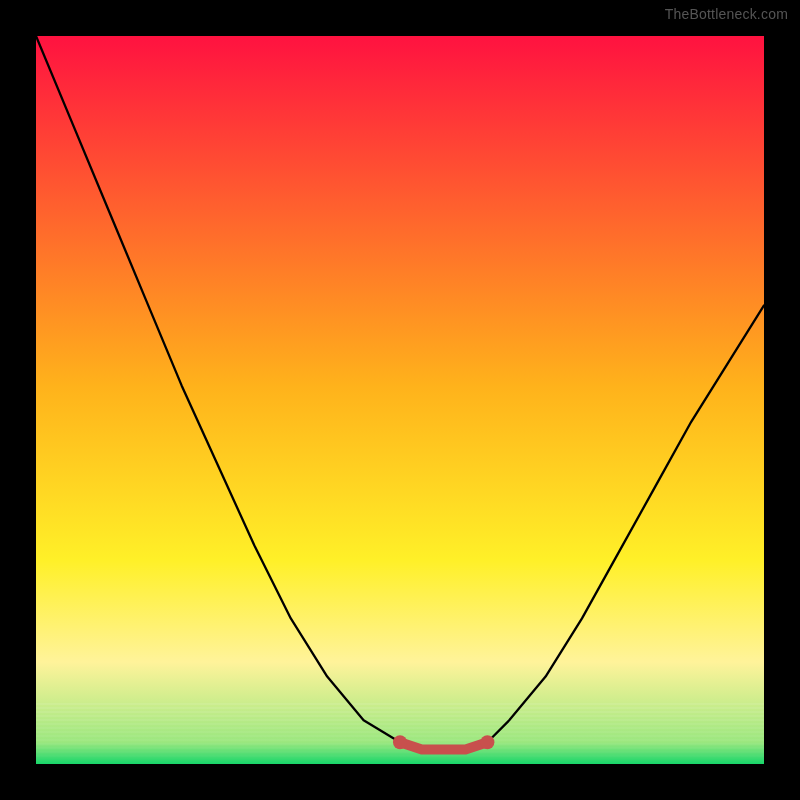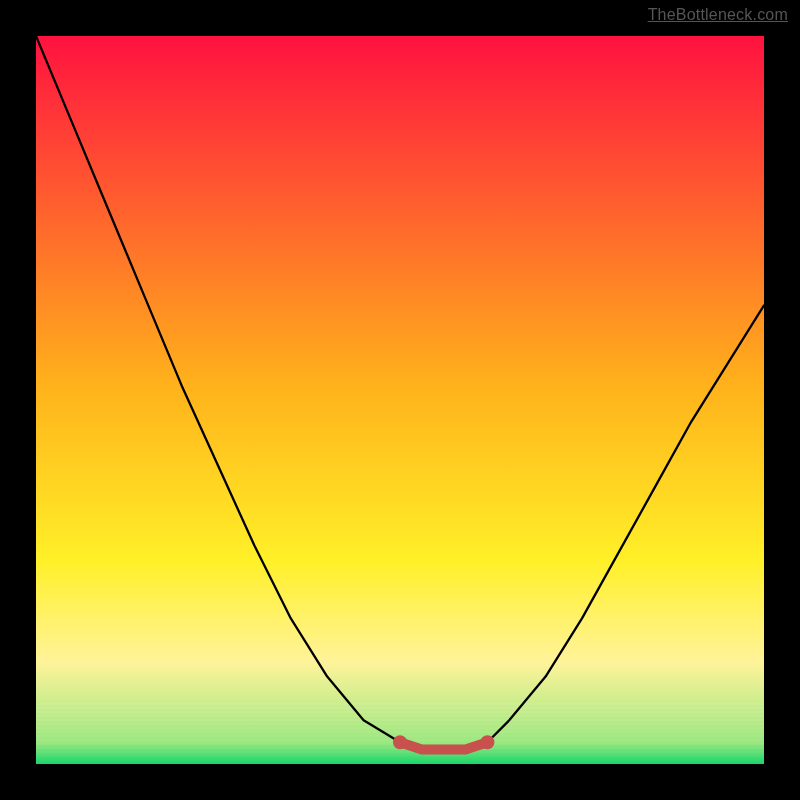--- a/index.html
+++ b/index.html
@@ -15,25 +15,24 @@
     position: relative;
     width: 800px;
     height: 800px;
     background: #000;
   }
   .watermark {
     position: absolute;
     top: 6px;
     right: 12px;
     color: #555;
-    font-size: 16px;
+    font-size: 14px;
     font-weight: 500;
     letter-spacing: 0.2px;
     z-index: 10;
-    text-decoration: underline;
   }
   .plot-wrap {
     position: absolute;
     left: 36px;
     top: 36px;
     width: 728px;
     height: 728px;
   }
   svg {
     display: block;

